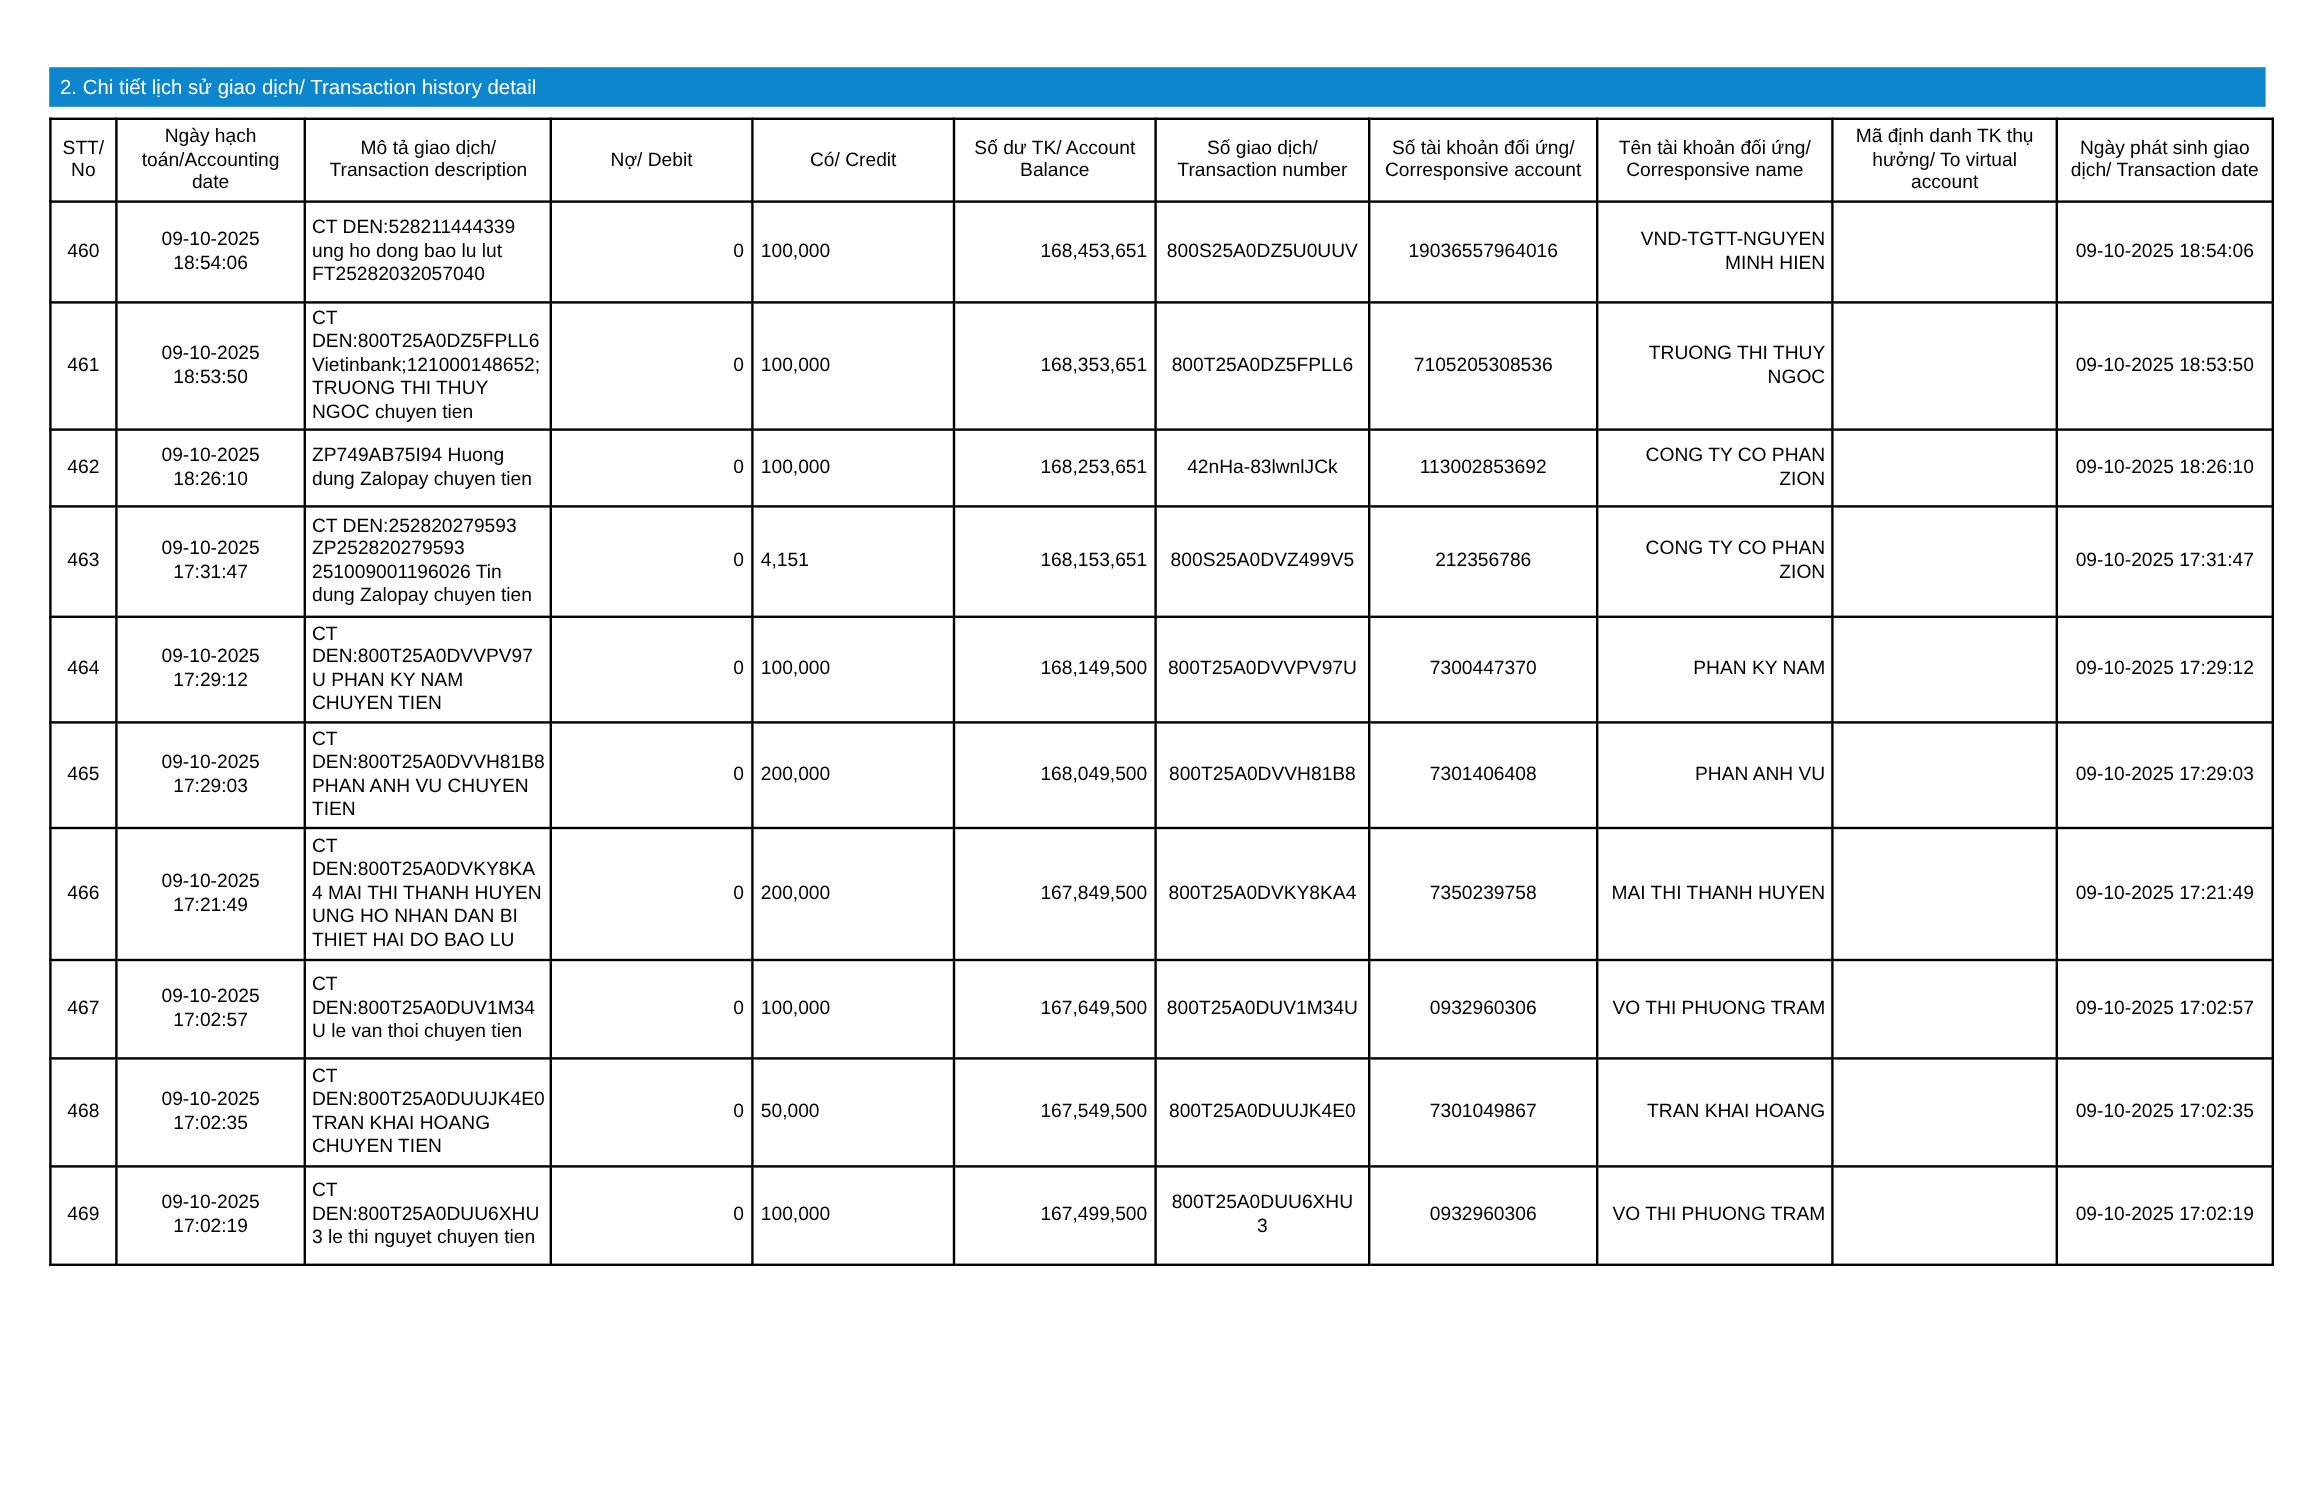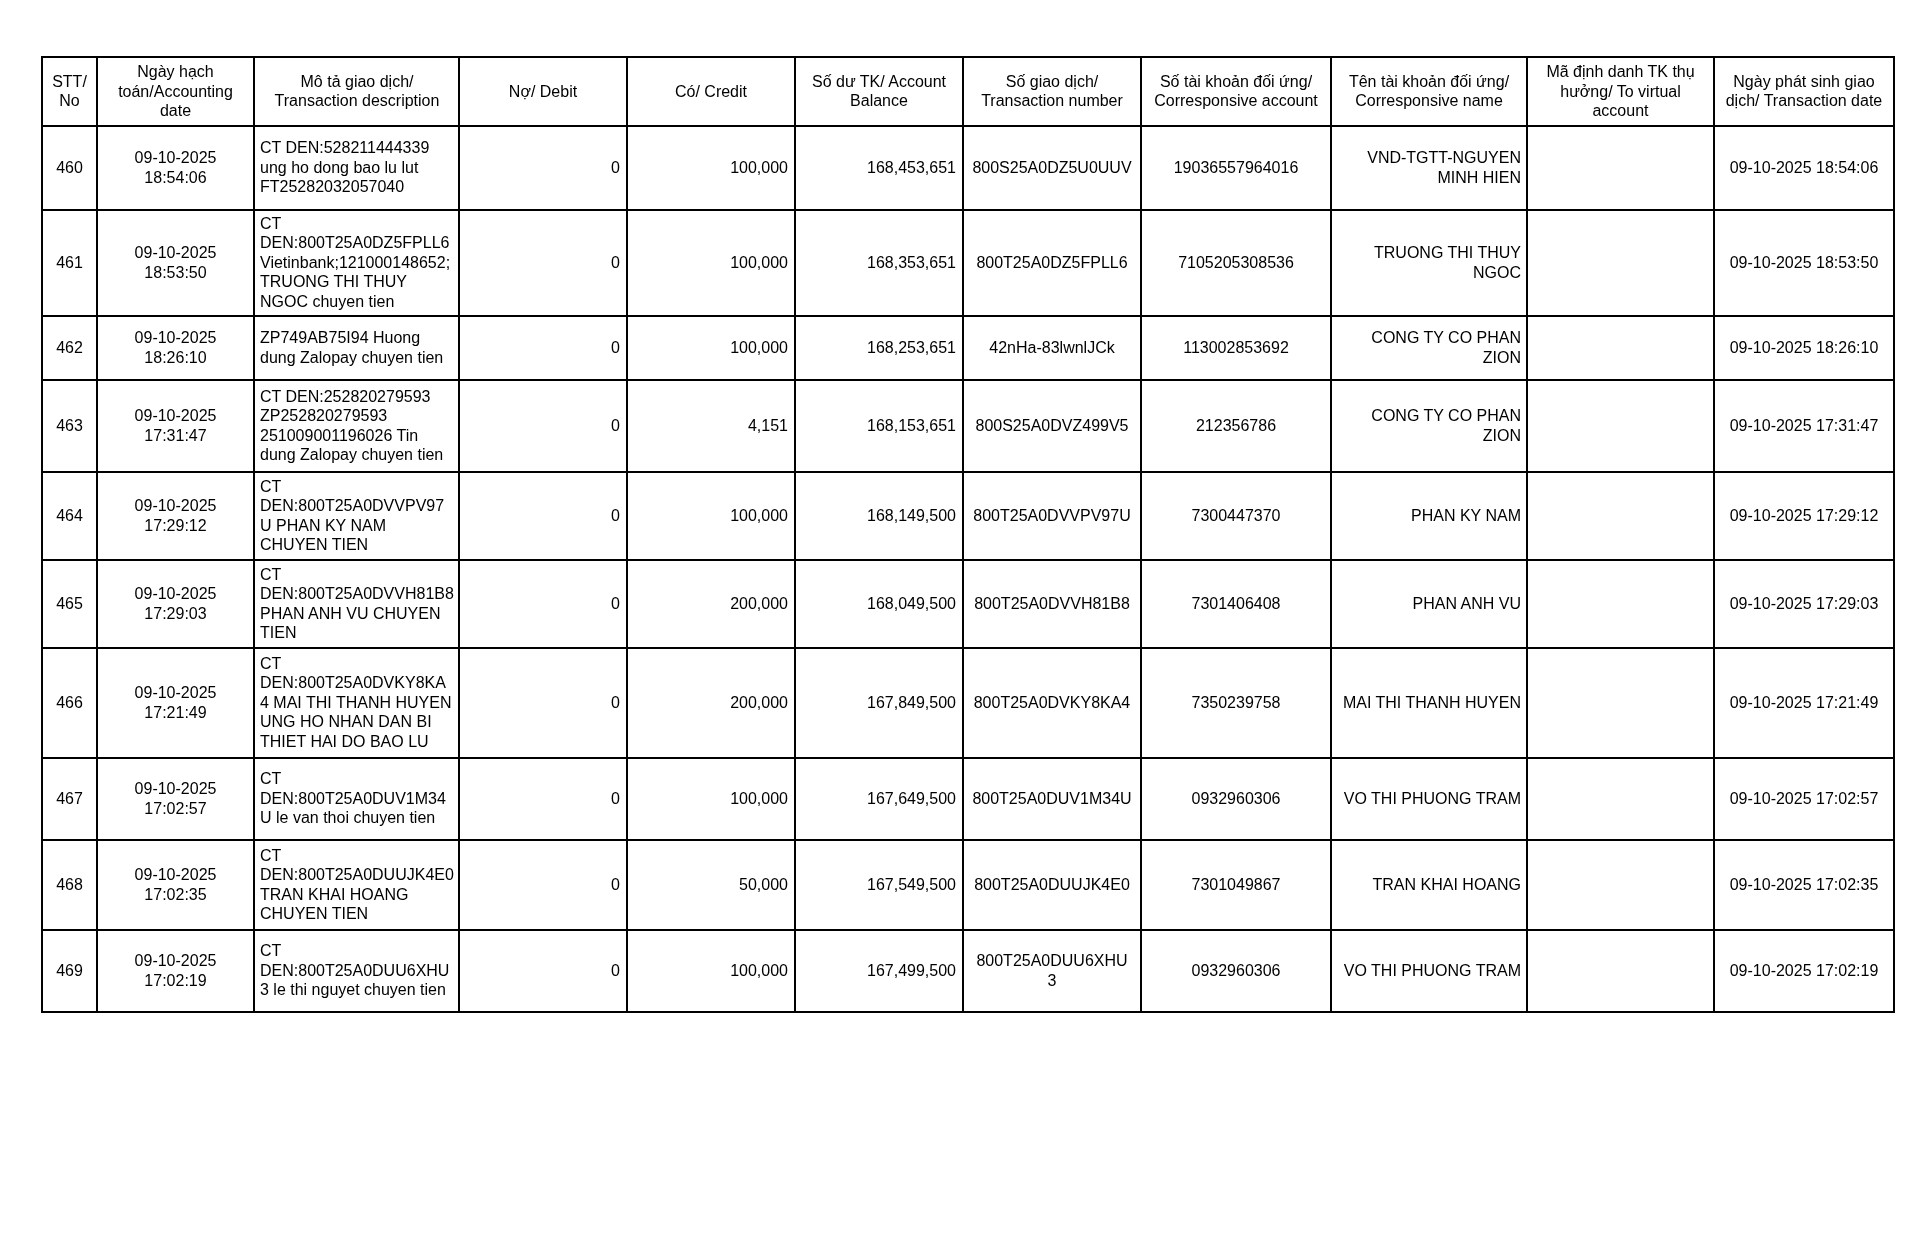--- a/index.html
+++ b/index.html
@@ -40,21 +40,21 @@
   table.tx th{
     font-weight:normal;
     text-align:center;
     padding:4px 6px;
   }
   
   .col-no{text-align:center;}
   .col-accounting_date{text-align:center;}
   .col-description{text-align:left;padding:2px 4px 2px 5px !important;margin-top:28px;}
   .col-debit{text-align:right;}
-  .col-credit{text-align:right;}
+  .col-credit{text-align:left;}
   .col-balance{text-align:right;}
   .col-transaction_number{text-align:center;white-space:pre-line;padding:4px 4px !important;}
   .col-corresponsive_account{text-align:center;}
   .col-corresponsive_name{text-align:right;padding:4px 5px !important;}
   .col-virtual_account{text-align:center;}
   .col-transaction_date{text-align:center;padding:4px 4px !important;}
   
   tbody tr:nth-child(1){height:84px;}
   tbody tr:nth-child(2){height:106px;}
   tbody tr:nth-child(3){height:64px;}
@@ -64,20 +64,23 @@
   tbody tr:nth-child(7){height:110px;}
   tbody tr:nth-child(8){height:82px;}
   tbody tr:nth-child(9){height:90px;}
   tbody tr:nth-child(10){height:82px;}
 </style>
 </head>
 <body>
 
 <div class="page">
 
+  <div class="section-bar">
+    <span>2. Chi tiết lịch sử giao dịch/ Transaction history detail</span>
+  </div>
 
   <table class="tx">
     <colgroup id="tx-cols">
         <col style="width: 55px;">
         <col style="width: 157px;">
         <col style="width: 205px;">
         <col style="width: 168px;">
         <col style="width: 168px;">
         <col style="width: 168px;">
         <col style="width: 178px;">

